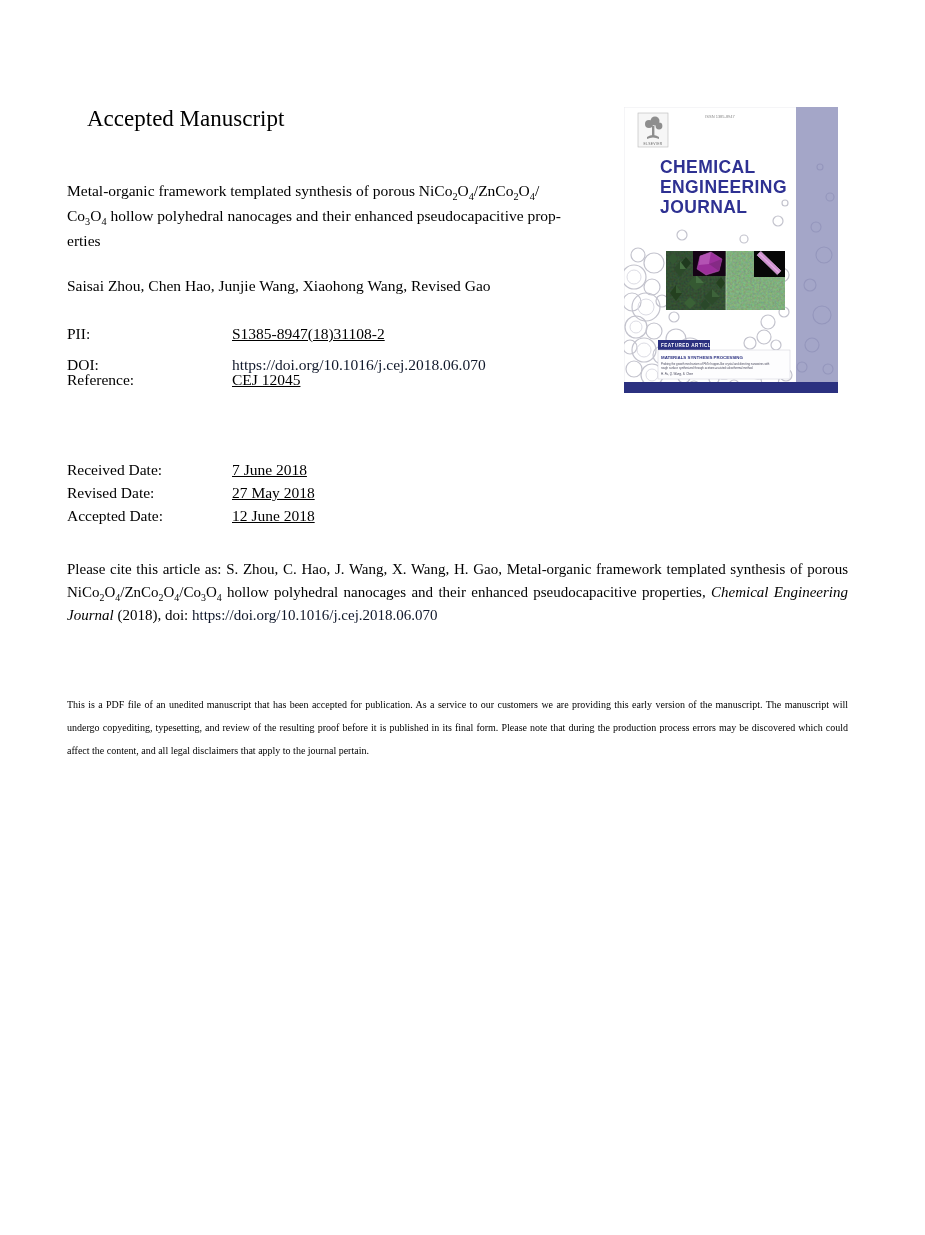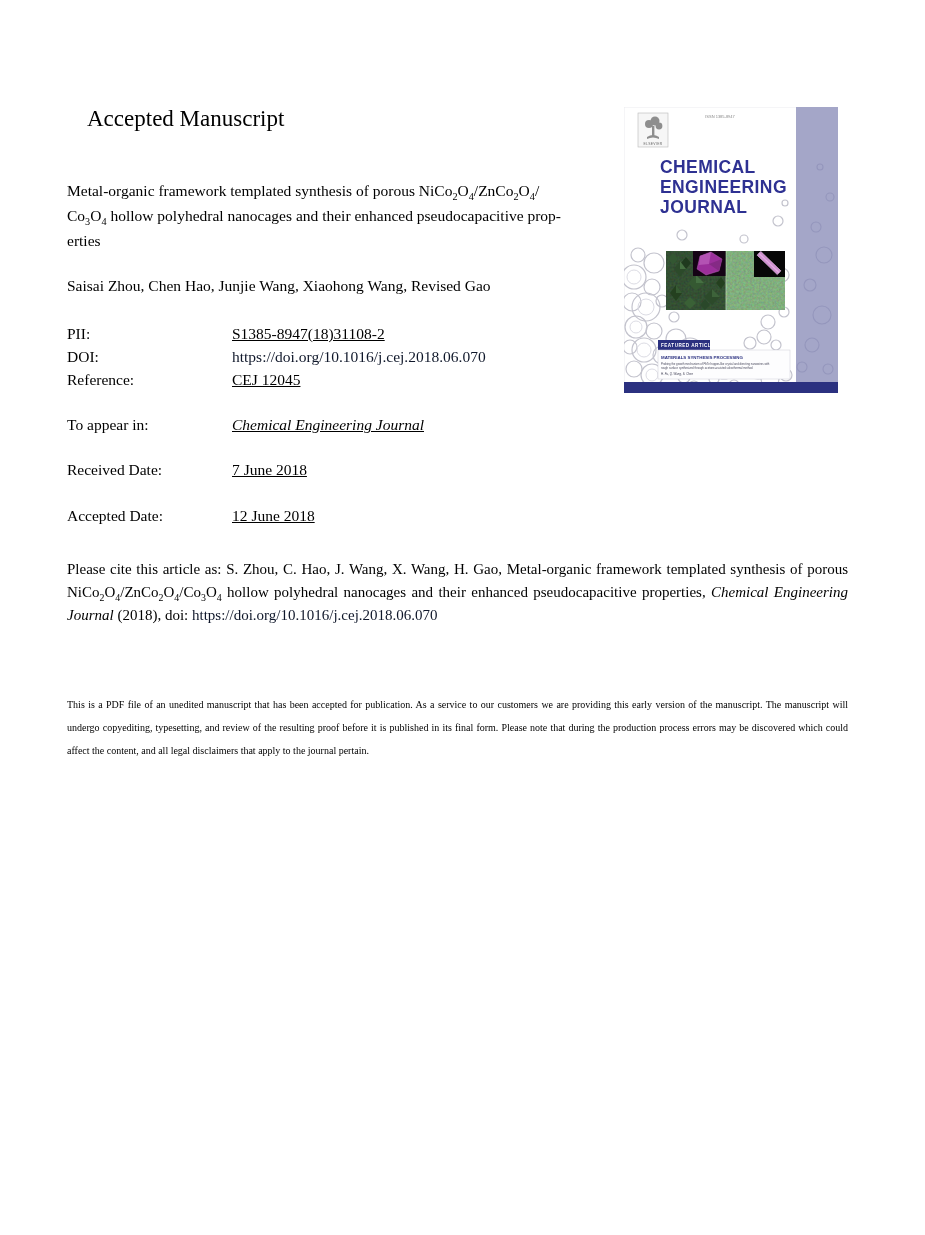--- a/index.html
+++ b/index.html
@@ -29,35 +29,35 @@
   <div class="abs heading">Accepted Manuscript</div>
 
   <div class="abs paper-title"><span>Metal-organic framework templated synthesis of porous NiCo</span><sub>2</sub><span>O</span><sub>4</sub><span>/ZnCo</span><sub>2</sub><span>O</span><sub>4</sub><span>/</span><br><span>Co</span><sub>3</sub><span>O</span><sub>4</sub><span> hollow polyhedral nanocages and their enhanced pseudocapacitive prop-</span><br><span>erties</span></div>
 
   <div class="abs authors">Saisai Zhou, Chen Hao, Junjie Wang, Xiaohong Wang, Revised Gao</div>
 
   <div class="abs meta-row" style="top:322px;">
     <span class="meta-label">PII:</span>
     <span class="meta-value">S1385-8947(18)31108-2</span>
   </div>
-  <div class="abs meta-row" style="top:345px;text-align:right;">
+  <div class="abs meta-row" style="top:353px;text-align:right;">
     <span class="meta-label">DOI:</span>
     <a class="meta-value doi">https://doi.org/10.1016/j.cej.2018.06.070</a>
   </div>
   <div class="abs meta-row" style="top:368px;">
     <span class="meta-label">Reference:</span>
     <span class="meta-value">CEJ 12045</span>
   </div>
-  <div class="abs meta-row" style="top:413px;">
-    <span class="meta-label">To appear in:</span>
-    <span class="meta-value italic">Chemical Engineering Journal</span>
-  </div>
   <div class="abs meta-row" style="top:458px;">
     <span class="meta-label">Received Date:</span>
     <span class="meta-value">7 June 2018</span>
+  </div>
+  <div class="abs meta-row" style="top:481px;">
+    <span class="meta-label">Revised Date:</span>
+    <span class="meta-value">27 May 2018</span>
   </div>
   <div class="abs meta-row" style="top:504px;text-align:center;">
     <span class="meta-label">Accepted Date:</span>
     <span class="meta-value">12 June 2018</span>
   </div>
 
   <div class="abs citation"><span>Please cite this article as: S. Zhou, C. Hao, J. Wang, X. Wang, H. Gao, Metal-organic framework templated synthesis of porous NiCo</span><sub>2</sub><span>O</span><sub>4</sub><span>/ZnCo</span><sub>2</sub><span>O</span><sub>4</sub><span>/Co</span><sub>3</sub><span>O</span><sub>4</sub><span> hollow polyhedral nanocages and their enhanced pseudocapacitive properties, </span><i>Chemical Engineering Journal</i><span> (2018), doi: </span><a class="doi">https://doi.org/10.1016/j.cej.2018.06.070</a></div>
 
   <div class="abs disclaimer">This is a PDF file of an unedited manuscript that has been accepted for publication. As a service to our customers we are providing this early version of the manuscript. The manuscript will undergo copyediting, typesetting, and review of the resulting proof before it is published in its final form. Please note that during the production process errors may be discovered which could affect the content, and all legal disclaimers that apply to the journal pertain.</div>
 

